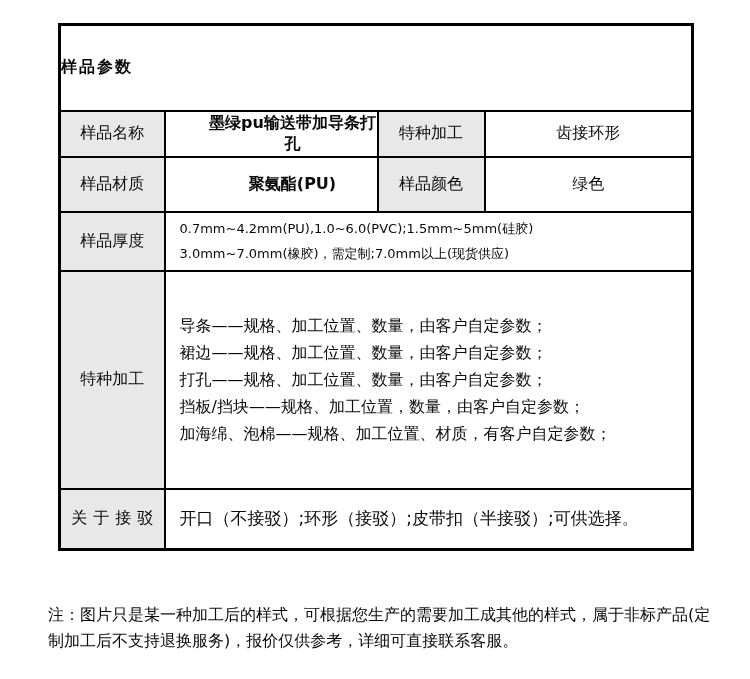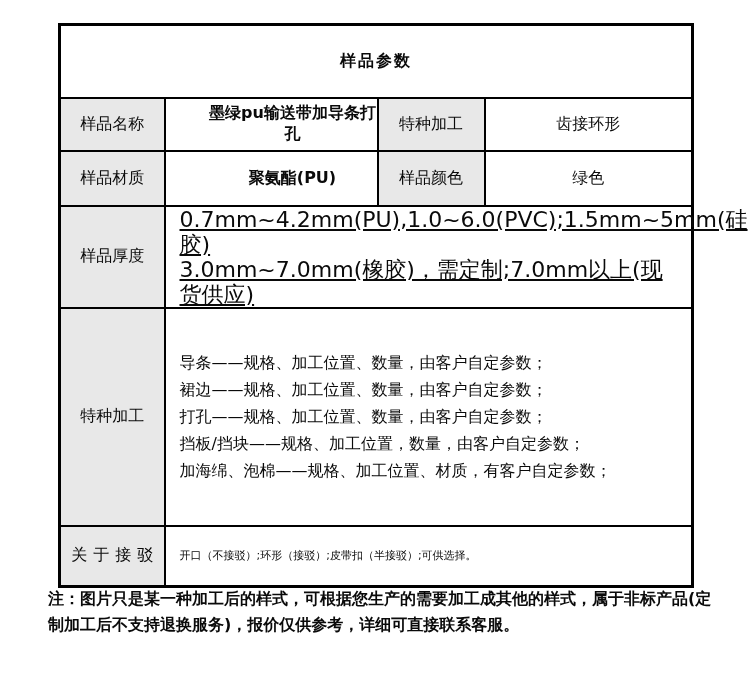--- a/index.html
+++ b/index.html
@@ -22,43 +22,42 @@
     vertical-align: middle;
     font-size: 16px;
     color: #0a0a0a;
   }
   .spec-table { border: 3px solid #000000; }
   .spec-table td.outer-t { border-top-width: 3px; }
   .spec-table td.outer-b { border-bottom-width: 3px; }
   .spec-table td.outer-l { border-left-width: 3px; }
   .spec-table td.outer-r { border-right-width: 3px; }
   .title-cell {
-    height: 73px;
-    text-align: center;
+    height: 86px;
     font-size: 25px;
     font-weight: bold;
     letter-spacing: 2px;
   }
   .label-cell {
     background: #e8e8e8;
     text-align: center;
     font-size: 15px;
   }
   .center-val { text-align: center; }
   .bold-val { font-weight: bold; font-size: 17px; padding-left: 43px; }
   .left-val { padding-left: 14px; padding-right: 10px; text-align: left; }
   .spaced { letter-spacing: 6px; text-indent: 6px; }
-  .multiline div { line-height: 25px; font-size: 22px; text-decoration: underline; }
+  .multiline div { line-height: 25px; font-size: 13px; }
   .speclines div { line-height: 27px; font-size: 16px; }
   .footer-note {
     position: absolute;
-    left: 48px; top: 586px;
+    left: 48px; top: 602px;
     width: 668px;
     font-size: 16px;
-    font-weight: bold;
+    font-weight: normal;
     line-height: 26px;
     color: #0a0a0a;
   }
   col.c1 { width: 105px; }
   col.c2 { width: 213px; }
   col.c3 { width: 107px; }
   col.c4 { width: 208px; }
 </style>
 </head>
 <body>
@@ -68,21 +67,21 @@
     <col class="c1">
       <col class="c2">
       <col class="c3">
       <col class="c4">
   </colgroup>
   <tbody>
       <tr>
     <td class="title-cell outer-t outer-l outer-r" colspan="4">样品参数</td>
   </tr>
   <tr>
-    <td class="label-cell outer-l" style="height:53px;">样品名称</td>
+    <td class="label-cell outer-l" style="height:46px;">样品名称</td>
     <td class="center-val bold-val">墨绿pu输送带加导条打孔</td>
     <td class="label-cell">特种加工</td>
     <td class="center-val outer-r">齿接环形</td>
   </tr>
   <tr>
     <td class="label-cell outer-l" style="height:55px;margin-top:24px;">样品材质</td>
     <td class="center-val bold-val">聚氨酯(PU)</td>
     <td class="label-cell">样品颜色</td>
     <td class="center-val outer-r">绿色</td>
   </tr>
@@ -98,18 +97,18 @@
     <td class="left-val speclines outer-r" colspan="3">
       <div>导条——规格、加工位置、数量，由客户自定参数；</div>
       <div>裙边——规格、加工位置、数量，由客户自定参数；</div>
       <div>打孔——规格、加工位置、数量，由客户自定参数；</div>
       <div>挡板/挡块——规格、加工位置，数量，由客户自定参数；</div>
       <div>加海绵、泡棉——规格、加工位置、材质，有客户自定参数；</div>
     </td>
   </tr>
   <tr>
     <td class="label-cell spaced outer-l outer-b" style="height:61px;">关于接驳</td>
-    <td class="left-val outer-r outer-b" colspan="3" style="font-size:11px;">开口（不接驳）;环形（接驳）;皮带扣（半接驳）;可供选择。</td>
+    <td class="left-val outer-r outer-b" colspan="3" style="font-size:17px;">开口（不接驳）;环形（接驳）;皮带扣（半接驳）;可供选择。</td>
   </tr>
 </tbody>
   </table>
 
 <div class="footer-note">注：图片只是某一种加工后的样式，可根据您生产的需要加工成其他的样式，属于非标产品(定制加工后不支持退换服务)，报价仅供参考，详细可直接联系客服。</div>
 
 </body></html>

